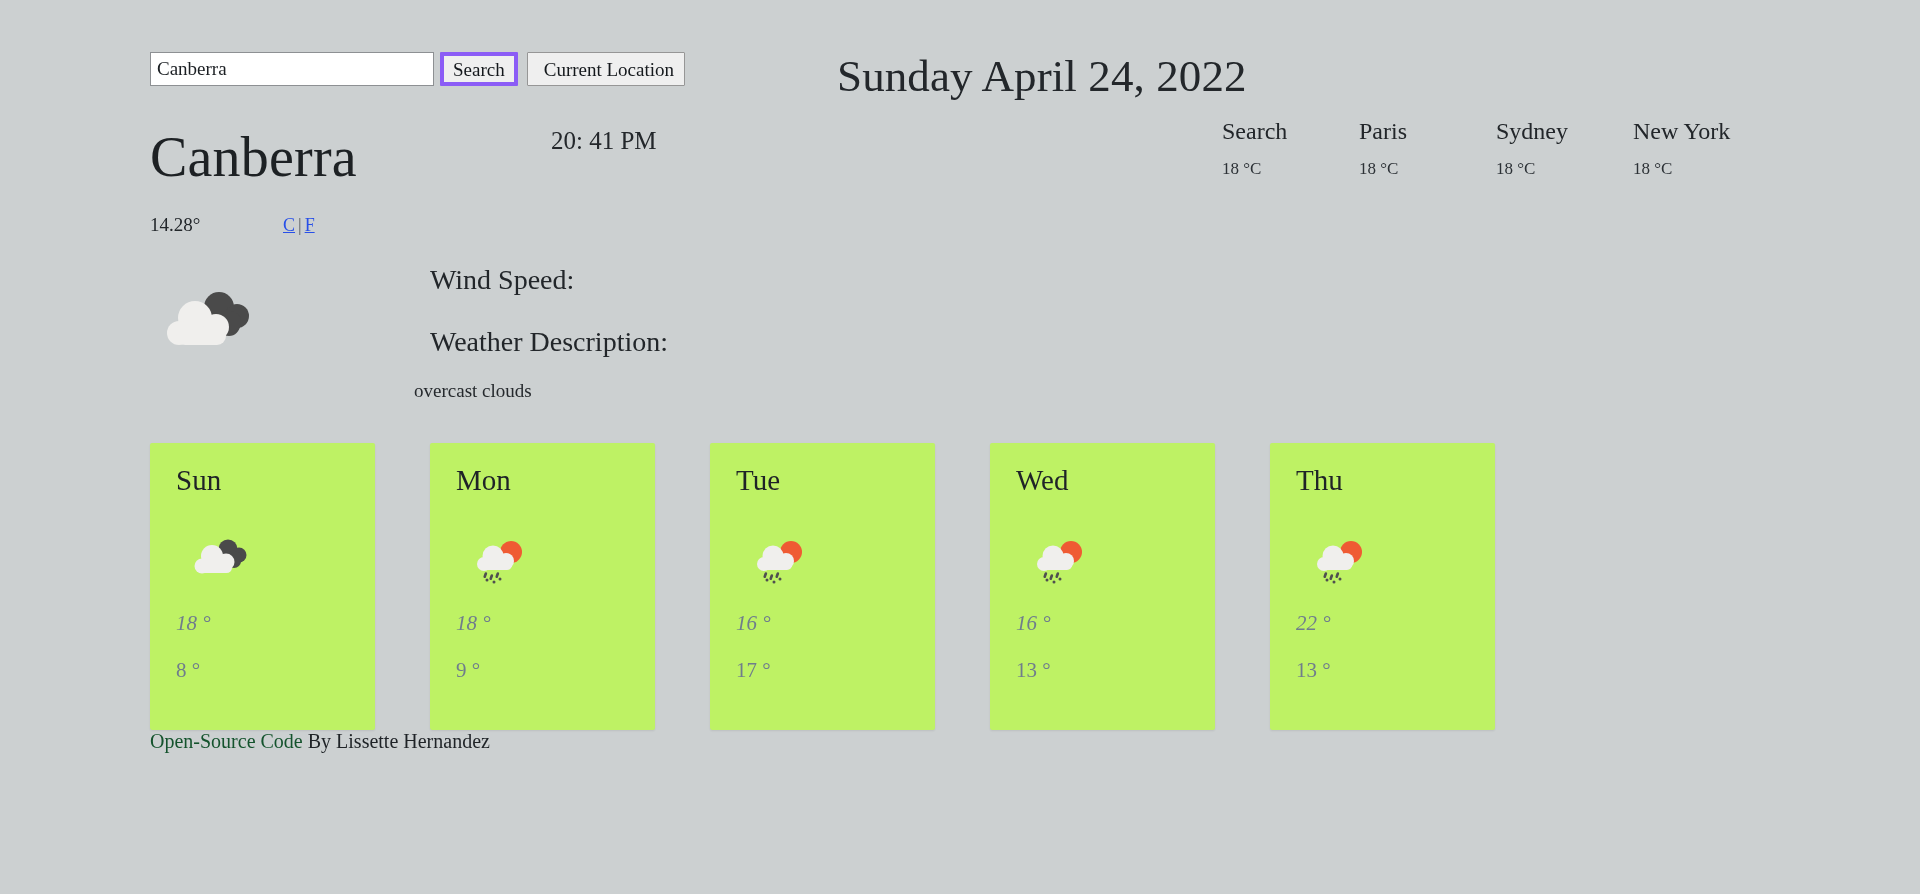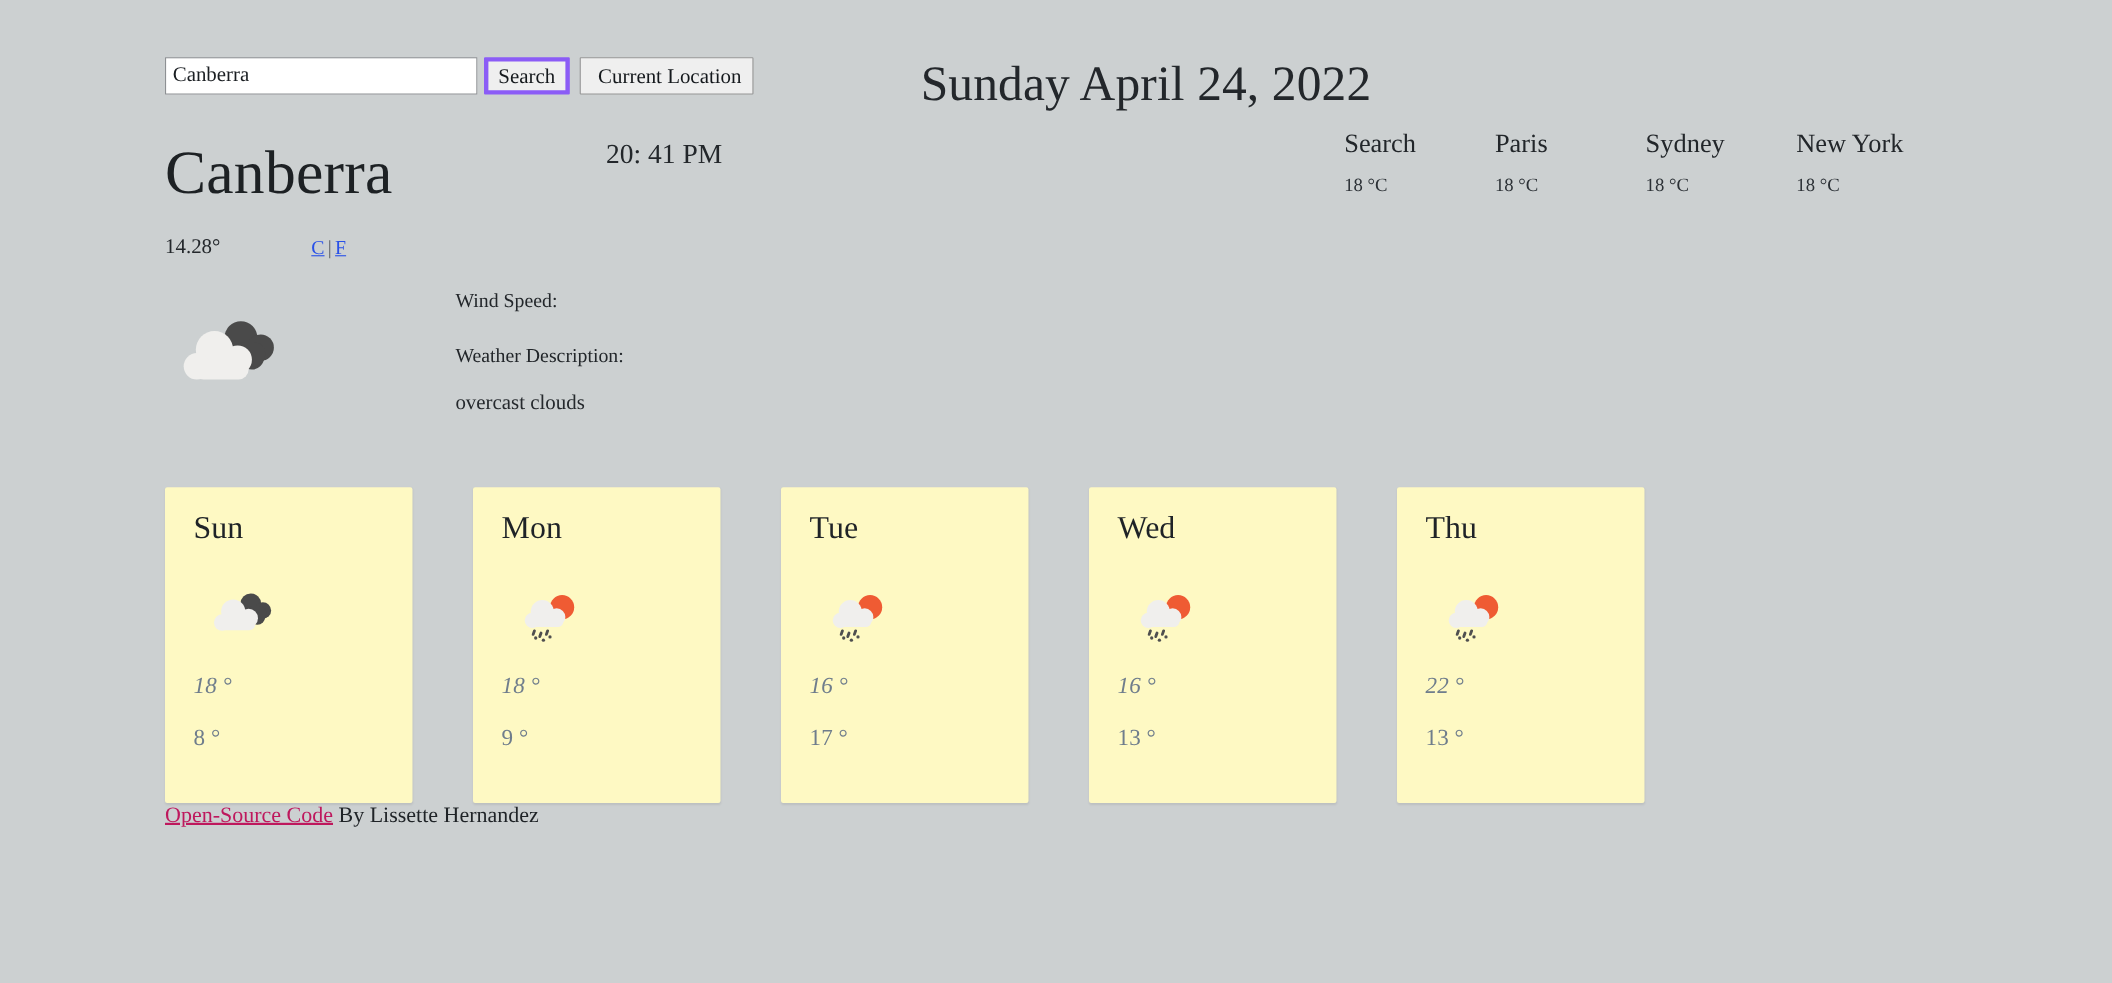--- a/index.html
+++ b/index.html
@@ -160,23 +160,24 @@
   }
 
   
   .detail-block {
     position: absolute;
     left: 414px;
     top: 263px;
     width: 420px;
   }
   .detail-label {
-    font-size: 18px;
+    font-size: 28px;
     color: #22262a;
     line-height: 1.2;
+    margin-left: 16px;
   }
   .detail-value {
     font-size: 19px;
     color: #25292d;
     margin-top: 22px;
     line-height: 1.2;
   }
   .detail-block .spacer {
     height: 28px;
   }
@@ -185,21 +186,21 @@
   .forecast {
     position: absolute;
     left: 150px;
     top: 443px;
     display: flex;
     gap: 55px;
   }
   .card {
     width: 225px;
     height: 287px;
-    background: #fef9c3;
+    background: #bef264;
     box-sizing: border-box;
     padding: 22px 26px 0 26px;
     border-radius: 2px;
     box-shadow: 0 1px 2px rgba(0,0,0,0.08);
     position: relative;
   }
   .card .day {
     font-size: 29px;
     color: #1f2327;
     line-height: 1.1;
@@ -230,22 +231,21 @@
   
   .footer {
     position: absolute;
     left: 150px;
     top: 730px;
     font-size: 20px;
     color: #1f2327;
     white-space: nowrap;
   }
   .footer a {
-    color: #be185d;
-    text-decoration: underline;
+    color: #14532d;
     cursor: pointer;
   }
   .footer .byline {
     color: #1f2327;
   }
 </style>
 </head>
 <body>
 
 <div class="page">

